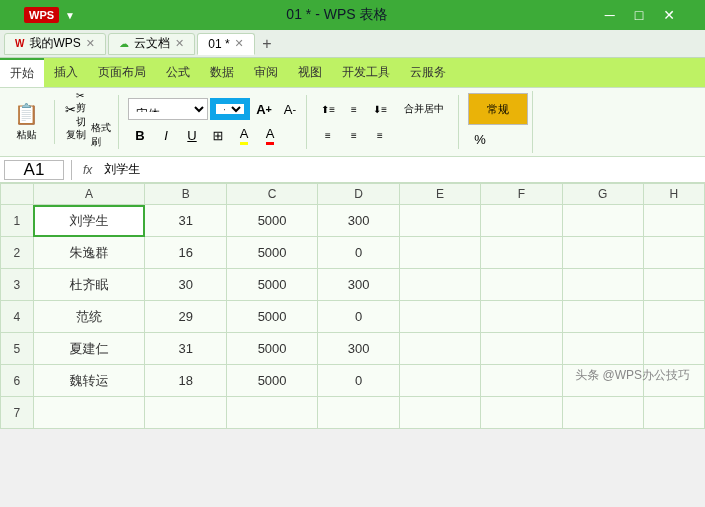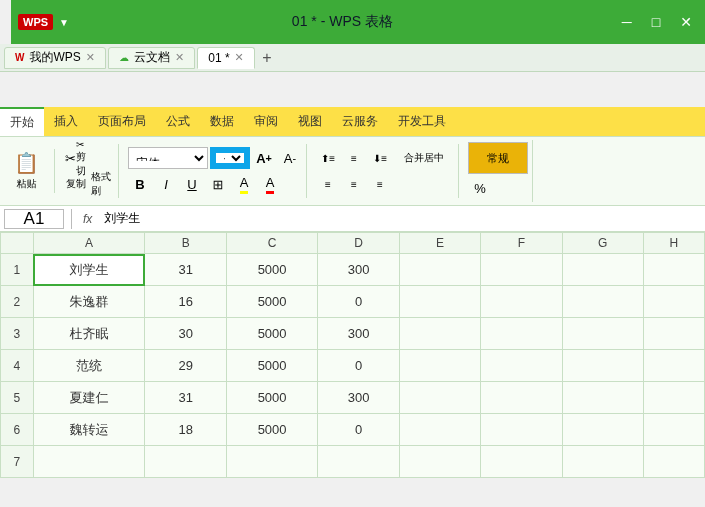--- a/index.html
+++ b/index.html
@@ -1,42 +1,40 @@
 <!DOCTYPE html>
 <html><head>
   <meta charset="utf-8">
   <style>
     * { box-sizing: border-box; margin: 0; padding: 0; }
     body { font-family: 'Microsoft YaHei', Arial, sans-serif; font-size: 12px; background: #f0f0f0; width: 705px; height: 507px; overflow: hidden; }
 
     
     .title-bar {
       background: #3dab38;
-      height: 44px;
+      height: 30px;
       display: flex;
       align-items: center;
       justify-content: space-between;
-      padding: 0 7px;
+      padding: 0 24px;
       color: white;
-      margin-left: 11px;
     }
     .title-bar-left { display: flex; align-items: center; gap: 6px; }
     .wps-logo { background: #cc0000; color: white; font-weight: bold; font-size: 11px; padding: 2px 5px; border-radius: 2px; }
     .title-center { color: #0f172a; font-size: 14px; }
     .title-bar-right { display: flex; gap: 8px; }
     .title-btn { color: white; font-size: 14px; cursor: pointer; padding: 2px 6px; }
 
     
     .menu-bar {
-      background: #fde047;
+      background: #bef264;
       height: 30px;
       display: flex;
       align-items: center;
       border-bottom: 1px solid #c8dfc4;
-      margin-top: 35px;
     }
     .menu-item {
       padding: 5px 10px;
       cursor: pointer;
       font-size: 12px;
       color: #333;
       height: 100%;
       display: flex;
       align-items: center;
     }
@@ -248,22 +246,22 @@
 </div>
 
 <div class="menu-bar">
   <div class="menu-item active">开始</div>
   <div class="menu-item">插入</div>
   <div class="menu-item">页面布局</div>
   <div class="menu-item">公式</div>
   <div class="menu-item">数据</div>
   <div class="menu-item">审阅</div>
   <div class="menu-item">视图</div>
+  <div class="menu-item">开发工具</div>
   <div class="menu-item">云服务</div>
-  <div class="menu-item">开发工具</div>
 </div>
 
 <div class="toolbar">
 
   <div class="paste-btn">
     <span style="font-size:20px;">📋</span>
     <span>粘贴</span>
   </div>
 
   <div class="toolbar-section">
@@ -419,13 +417,14 @@
           <td></td>
           <td></td>
           <td></td>
           <td></td>
           <td></td>
           <td></td>
         </tr>
       </tbody>
   </table>
 
+  <div class="watermark">头条 @WPS办公技巧</div>
 </div>
 
 </body></html>

